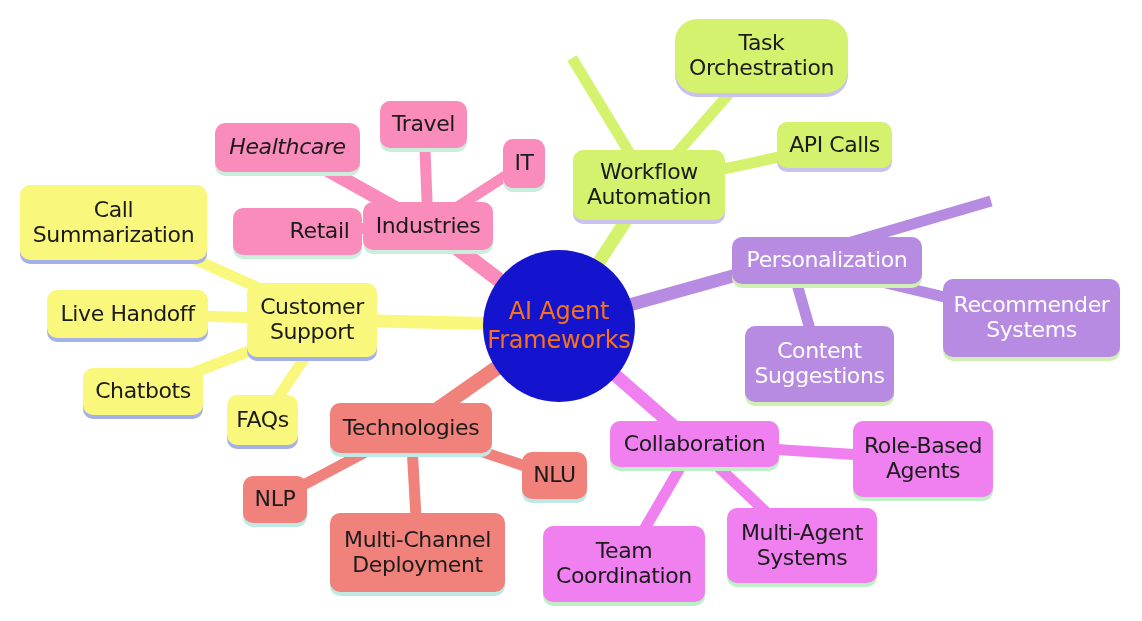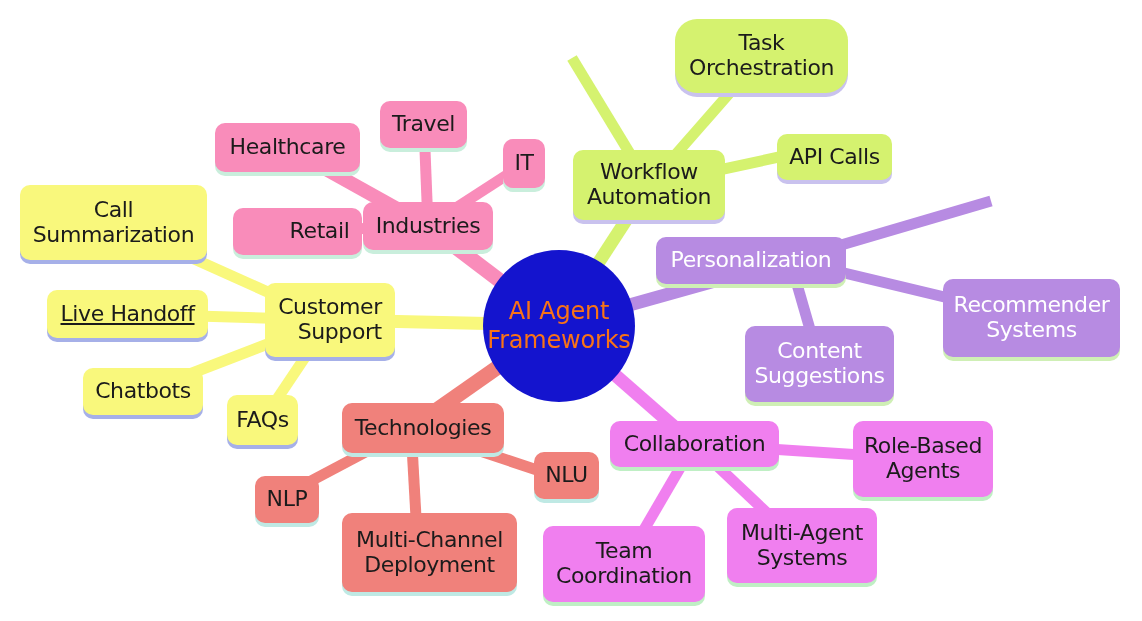--- a/index.html
+++ b/index.html
@@ -12,21 +12,21 @@
   .node{
     position:absolute;display:flex;align-items:center;justify-content:center;
     text-align:center;border-radius:10px;font-size:22px;line-height:1.12;
     letter-spacing:-0.4px;white-space:pre-line;color:#1b1b1b;
   }
   
   .br-industries      {box-shadow:0 4px 0 #c9eedc;}
   .br-workflow        {box-shadow:0 4px 0 #c9c2ee;}
   .br-personalization {box-shadow:0 4px 0 #cfefb5;}
   .br-customer        {box-shadow:0 4px 0 #a6b0e8;}
-  .br-technologies    {box-shadow:0 4px 0 #bfe9e4;margin-left:12px;}
+  .br-technologies    {box-shadow:0 4px 0 #bfe9e4;}
   .br-collaboration   {box-shadow:0 4px 0 #bfefc4;}
   .center-node{
     position:absolute;left:483px;top:250px;width:152px;height:152px;border-radius:50%;
     display:flex;align-items:center;justify-content:center;text-align:center;
     font-size:24px;line-height:1.2;white-space:pre-line;letter-spacing:-0.2px;
   }
 </style>
 </head>
 <body>
 
@@ -61,44 +61,44 @@
 
     <line x1="411" y1="428" x2="275" y2="500" stroke-width="11" stroke="#F0817B"></line>
     <line x1="411" y1="428" x2="555" y2="476" stroke-width="11" stroke="#F0817B"></line>
     <line x1="411" y1="428" x2="418" y2="553" stroke-width="11" stroke="#F0817B"></line>
 
     <line x1="694" y1="444" x2="923" y2="459" stroke-width="11" stroke="#F07FEF"></line>
     <line x1="694" y1="444" x2="802" y2="546" stroke-width="11" stroke="#F07FEF"></line>
     <line x1="694" y1="444" x2="624" y2="564" stroke-width="11" stroke="#F07FEF"></line>
   </svg>
 
-  <div class="node br-industries" style="left: 215px; top: 123px; width: 145px; height: 49px; background: rgb(249, 140, 186);">Healthcare</div>
+  <div class="node br-industries" style="left: 215px; top: 123px; width: 145px; height: 49px; background: rgb(249, 140, 186); font-style: italic;">Healthcare</div>
   <div class="node br-industries" style="left: 380px; top: 101px; width: 87px; height: 47px; background: rgb(249, 140, 186);">Travel</div>
   <div class="node br-industries" style="left: 503px; top: 139px; width: 42px; height: 49px; background: rgb(249, 140, 186);">IT</div>
   <div class="node br-industries" style="left: 233px; top: 208px; width: 85px; height: 47px; background: rgb(249, 140, 186); padding-left: 44px;">Retail</div>
   <div class="node br-industries" style="left: 363px; top: 202px; width: 130px; height: 48px; background: rgb(249, 140, 186);">Industries</div>
 
   <div class="node br-workflow" style="left: 675px; top: 19px; width: 173px; height: 74px; background: rgb(213, 242, 111); border-radius: 22px;">Task
 Orchestration</div>
-  <div class="node br-workflow" style="left: 777px; top: 122px; width: 115px; height: 46px; background: rgb(213, 242, 111); margin-top: 12px;">API Calls</div>
+  <div class="node br-workflow" style="left: 777px; top: 122px; width: 115px; height: 46px; background: rgb(213, 242, 111);">API Calls</div>
   <div class="node br-workflow" style="left: 573px; top: 150px; width: 152px; height: 70px; background: rgb(213, 242, 111);">Workflow
 Automation</div>
 
   <div class="node br-personalization" style="left: 943px; top: 279px; width: 177px; height: 78px; background: rgb(183, 139, 226); color: rgb(255, 255, 255);">Recommender
 Systems</div>
   <div class="node br-personalization" style="left: 745px; top: 326px; width: 149px; height: 76px; background: rgb(183, 139, 226); color: rgb(255, 255, 255);">Content
 Suggestions</div>
-  <div class="node br-personalization" style="left: 656px; top: 237px; width: 190px; height: 47px; background: rgb(183, 139, 226); color: rgb(255, 255, 255);">Personalization</div>
+  <div class="node br-personalization" style="left: 732px; top: 237px; width: 190px; height: 47px; background: rgb(183, 139, 226); color: rgb(255, 255, 255);">Personalization</div>
 
   <div class="node br-customer" style="left: 20px; top: 185px; width: 187px; height: 75px; background: rgb(249, 248, 124);">Call
 Summarization</div>
-  <div class="node br-customer" style="left: 47px; top: 290px; width: 161px; height: 48px; background: rgb(249, 248, 124); text-decoration: underline;">Live Handoff</div>
+  <div class="node br-customer" style="left: 47px; top: 290px; width: 161px; height: 48px; background: rgb(249, 248, 124);">Live Handoff</div>
   <div class="node br-customer" style="left: 83px; top: 368px; width: 120px; height: 47px; background: rgb(249, 248, 124);">Chatbots</div>
   <div class="node br-customer" style="left: 227px; top: 395px; width: 71px; height: 50px; background: rgb(249, 248, 124);">FAQs</div>
-  <div class="node br-customer" style="left: 265px; top: 283px; width: 130px; height: 74px; background: rgb(249, 248, 124); text-align: right;">Customer
+  <div class="node br-customer" style="left: 247px; top: 283px; width: 130px; height: 74px; background: rgb(249, 248, 124);">Customer
 Support</div>
 
   <div class="node br-technologies" style="left: 243px; top: 476px; width: 64px; height: 47px; background: rgb(240, 129, 123);">NLP</div>
   <div class="node br-technologies" style="left: 522px; top: 452px; width: 65px; height: 47px; background: rgb(240, 129, 123);">NLU</div>
   <div class="node br-technologies" style="left: 330px; top: 513px; width: 175px; height: 79px; background: rgb(240, 129, 123);">Multi-Channel
 Deployment</div>
   <div class="node br-technologies" style="left: 330px; top: 403px; width: 162px; height: 50px; background: rgb(240, 129, 123);">Technologies</div>
 
   <div class="node br-collaboration" style="left: 853px; top: 421px; width: 140px; height: 76px; background: rgb(240, 127, 239);">Role-Based
 Agents</div>

